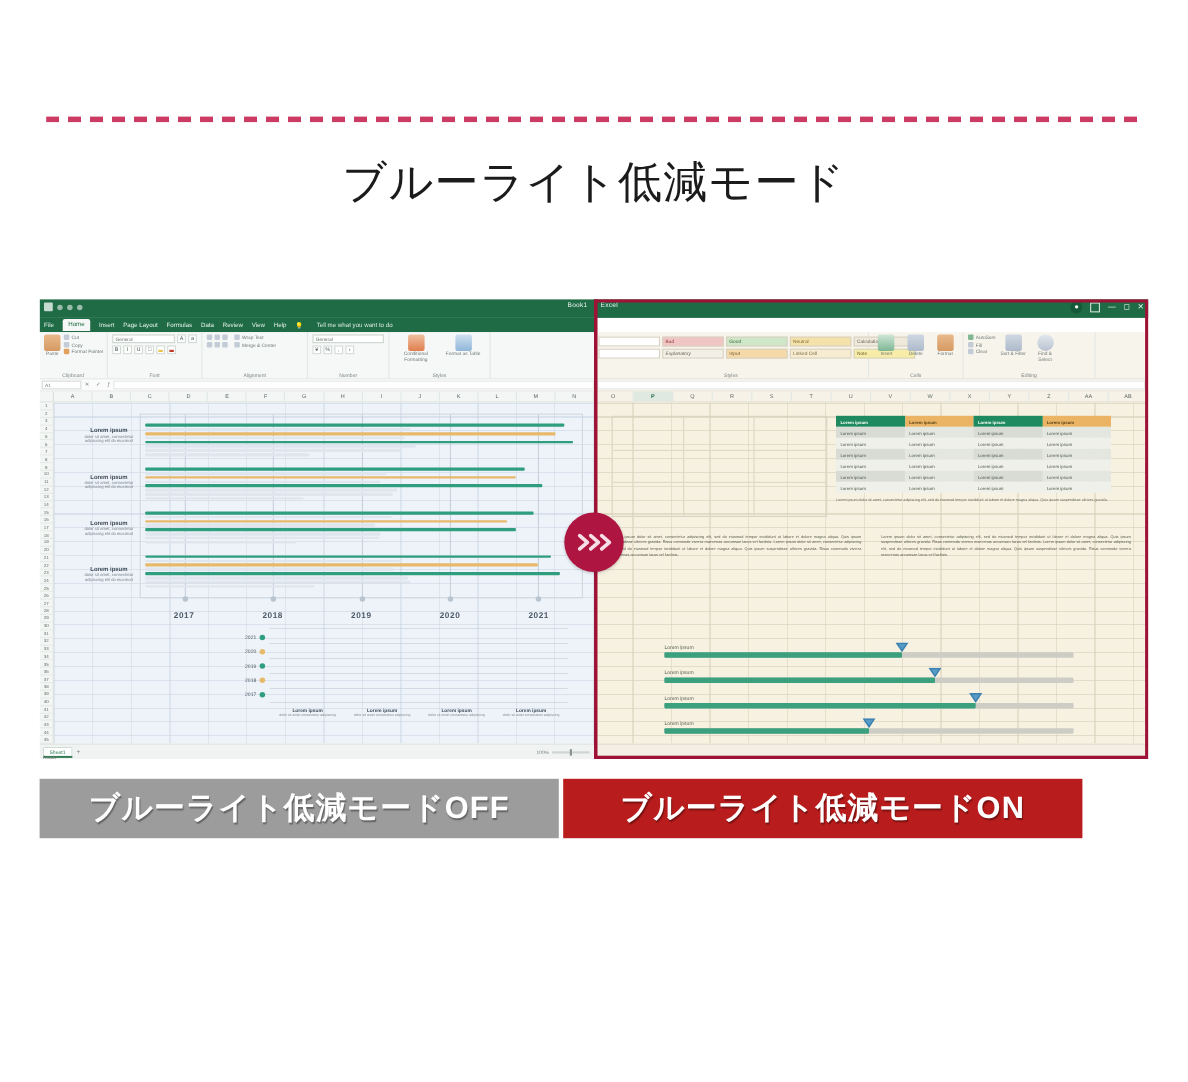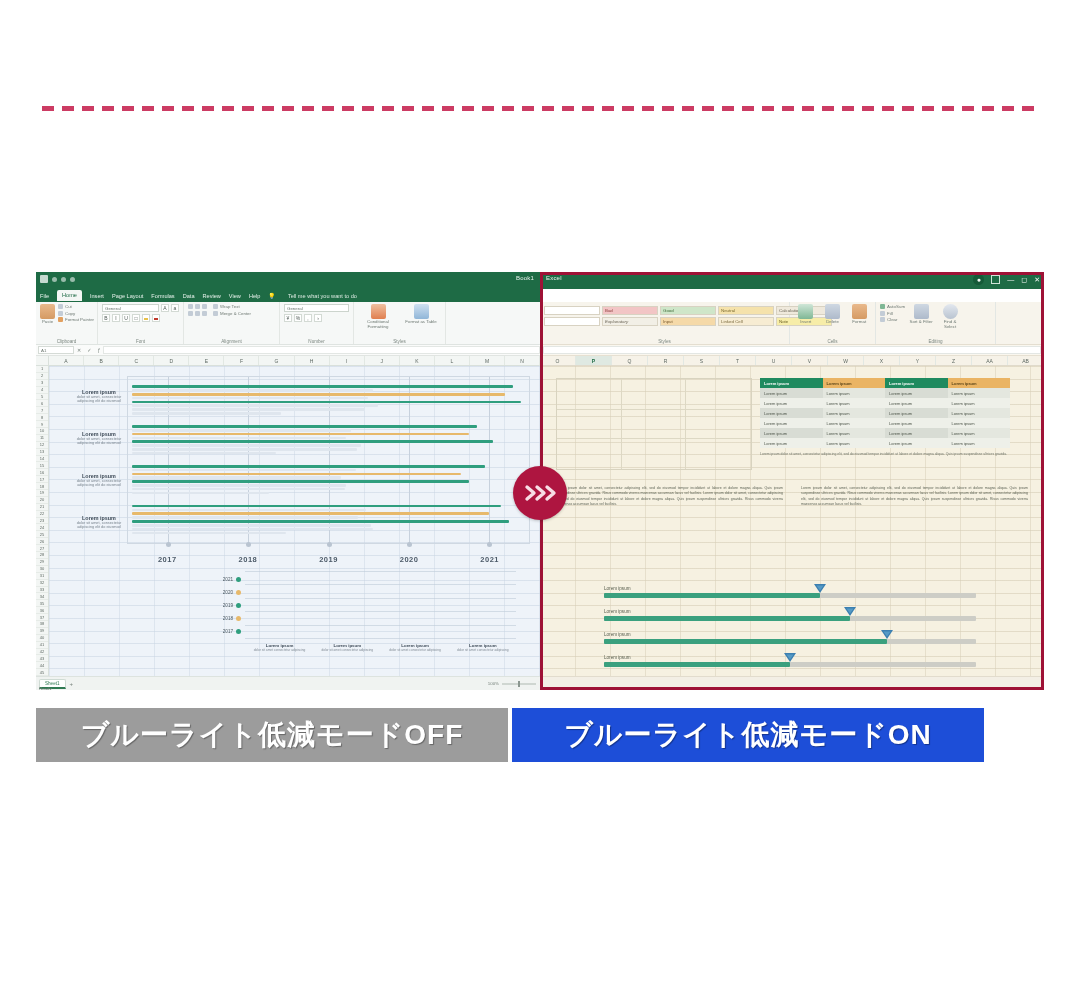--- a/index.html
+++ b/index.html
@@ -283,28 +283,29 @@
   .badge svg { display:block; }
 
   
   .labels { position:absolute; left:36px; top:708px; width:948px; height:54px; display:flex; }
   .lab {
     flex:1; display:flex; align-items:center; justify-content:center;
     font-size:28px; font-weight:bold; color:#fff; letter-spacing:1px;
     text-shadow: 1px 1px 1px rgba(0,0,0,.35);
   }
   .lab.off { background:#9c9c9c; margin-right:4px; }
-  .lab.on  { background:#1d4ed8; }
+  .lab.on  { background:#b91c1c; }
 </style>
 </head>
 <body>
 
 <div class="page">
 
   <div class="divider"></div>
+  <div class="subhead">ブルーライト低減モード</div>
 
   <div class="shot">
 
     <div class="pane pane-left">
 
       <div class="titlebar">
         <div class="tb-left">
           <span class="qa"></span>
           <span class="qa s"></span>
           <span class="qa s"></span>

